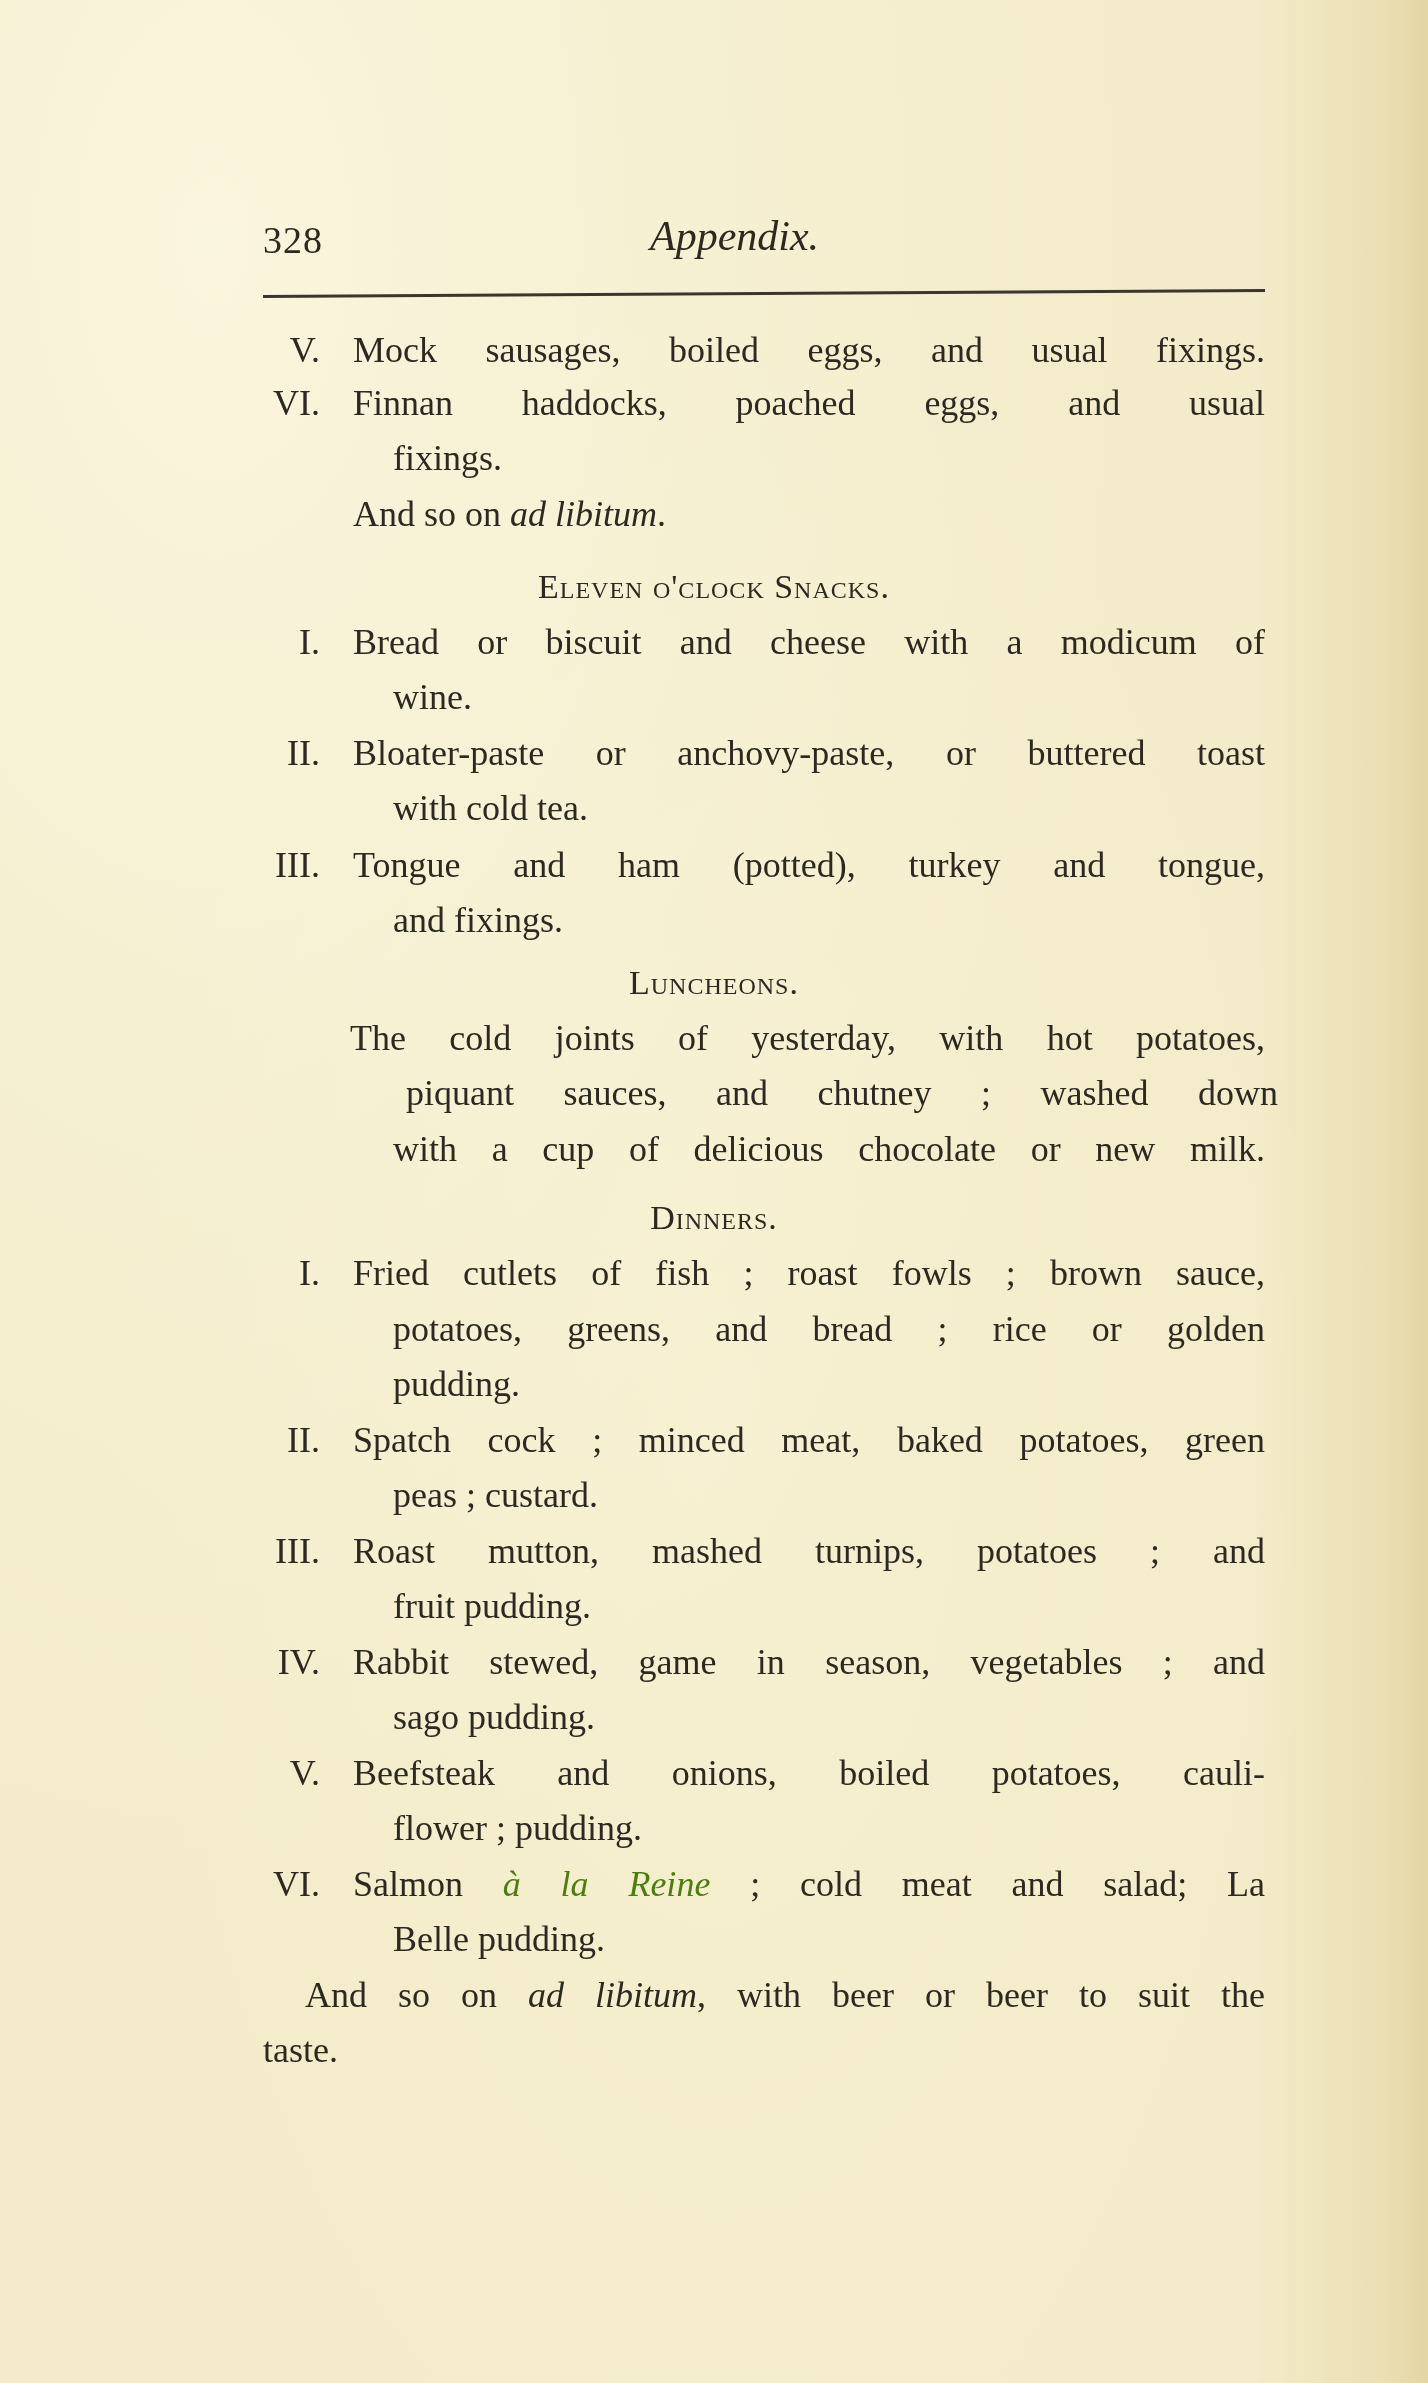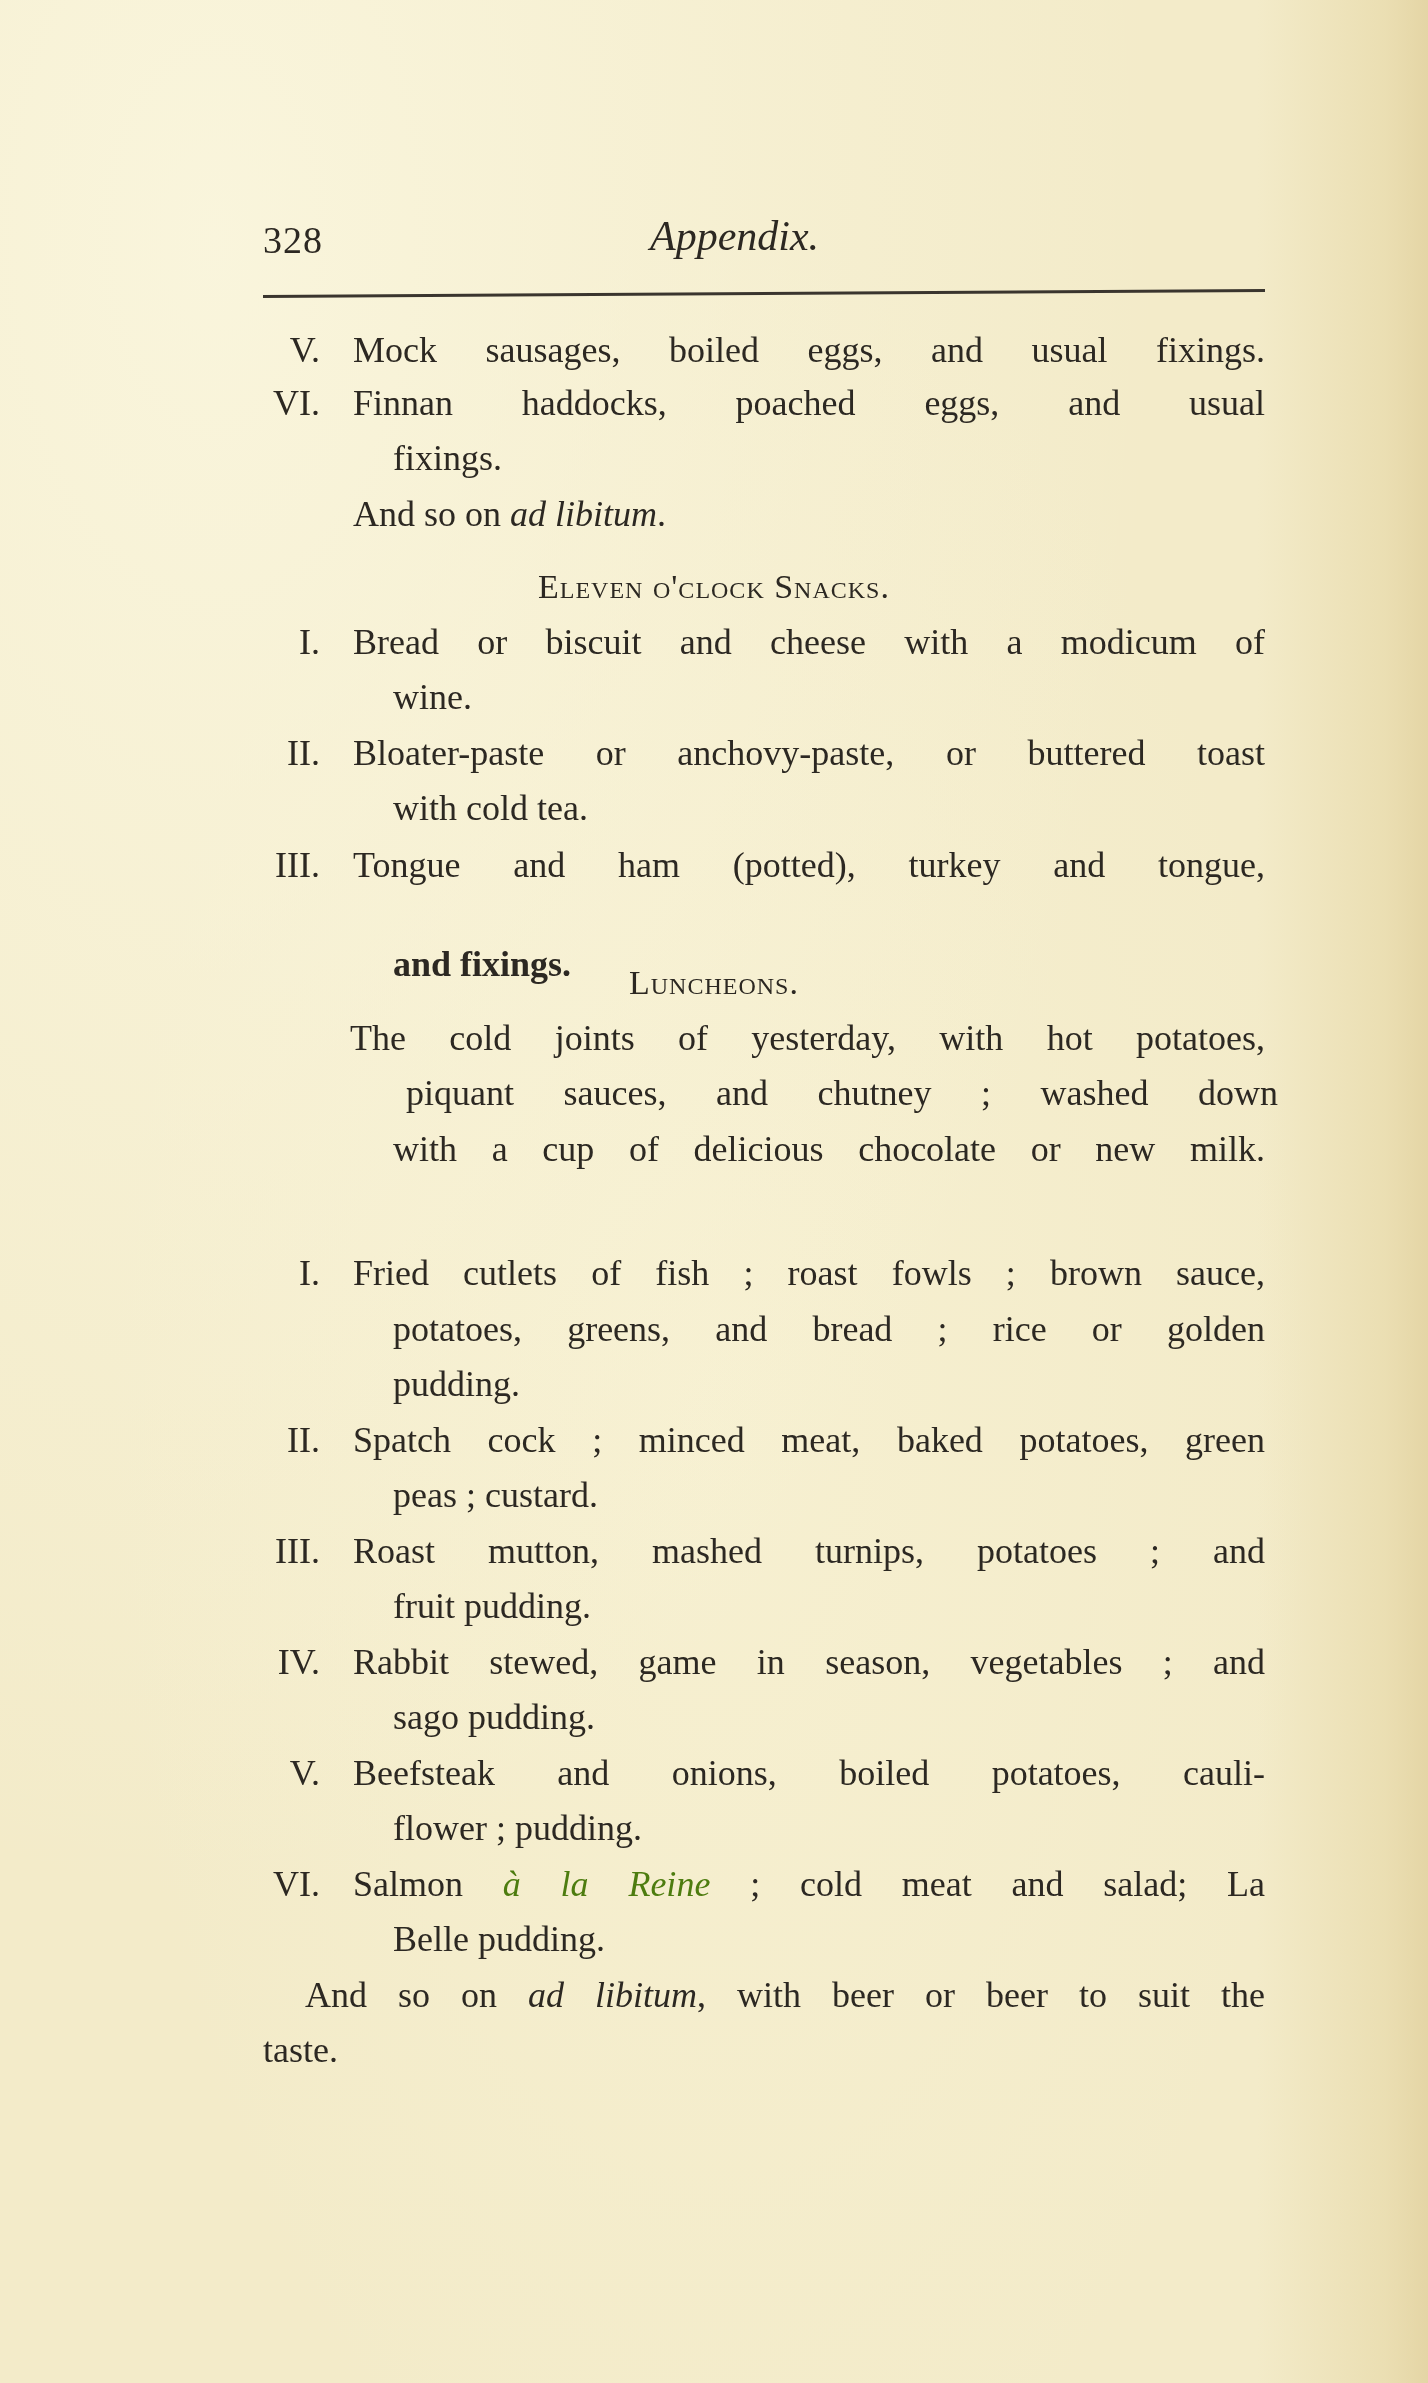--- a/index.html
+++ b/index.html
@@ -95,31 +95,32 @@
       <div class="line" style="left:393px; top:677px;">wine.</div>
     </div>
     <div>
       <div class="num" style="left:230px; top:733px;">II.</div>
       <div class="line justify" style="left:353px; top:733px; width:912px;">Bloater-paste or anchovy-paste, or buttered toast</div>
       <div class="line" style="left:393px; top:788px;">with cold tea.</div>
     </div>
     <div>
       <div class="num" style="left:230px; top:845px;">III.</div>
       <div class="line justify" style="left:353px; top:845px; width:912px;">Tongue and ham (potted), turkey and tongue,</div>
-      <div class="line" style="left:393px; top:944px;font-weight:bold;">and fixings.</div>
+      <div class="line" style="left:393px; top:900px;">and fixings.</div>
     </div>
   </div>
 
   <div class="heading" style="top:963px;">Luncheons.</div>
   <div>
     <div class="line justify" style="left:350px; top:1018px; width:915px;">The cold joints of yesterday, with hot potatoes,</div>
     <div class="line justify" style="left:406px; top:1073px; width:872px;">piquant sauces, and chutney ; washed down</div>
     <div class="line justify" style="left:393px; top:1129px; width:872px;">with a cup of delicious chocolate or new milk.</div>
   </div>
 
+  <div class="heading" style="top:1198px;">Dinners.</div>
   <div>
     <div>
       <div class="num" style="left:230px; top:1253px;">I.</div>
       <div class="line justify" style="left:353px; top:1253px; width:912px;">Fried cutlets of fish ; roast fowls ; brown sauce,</div>
       <div class="line justify" style="left:393px; top:1309px; width:872px;">potatoes, greens, and bread ; rice or golden</div>
       <div class="line" style="left:393px; top:1364px;">pudding.</div>
     </div>
     <div>
       <div class="num" style="left:230px; top:1420px;">II.</div>
       <div class="line justify" style="left:353px; top:1420px; width:912px;">Spatch cock ; minced meat, baked potatoes, green</div>

